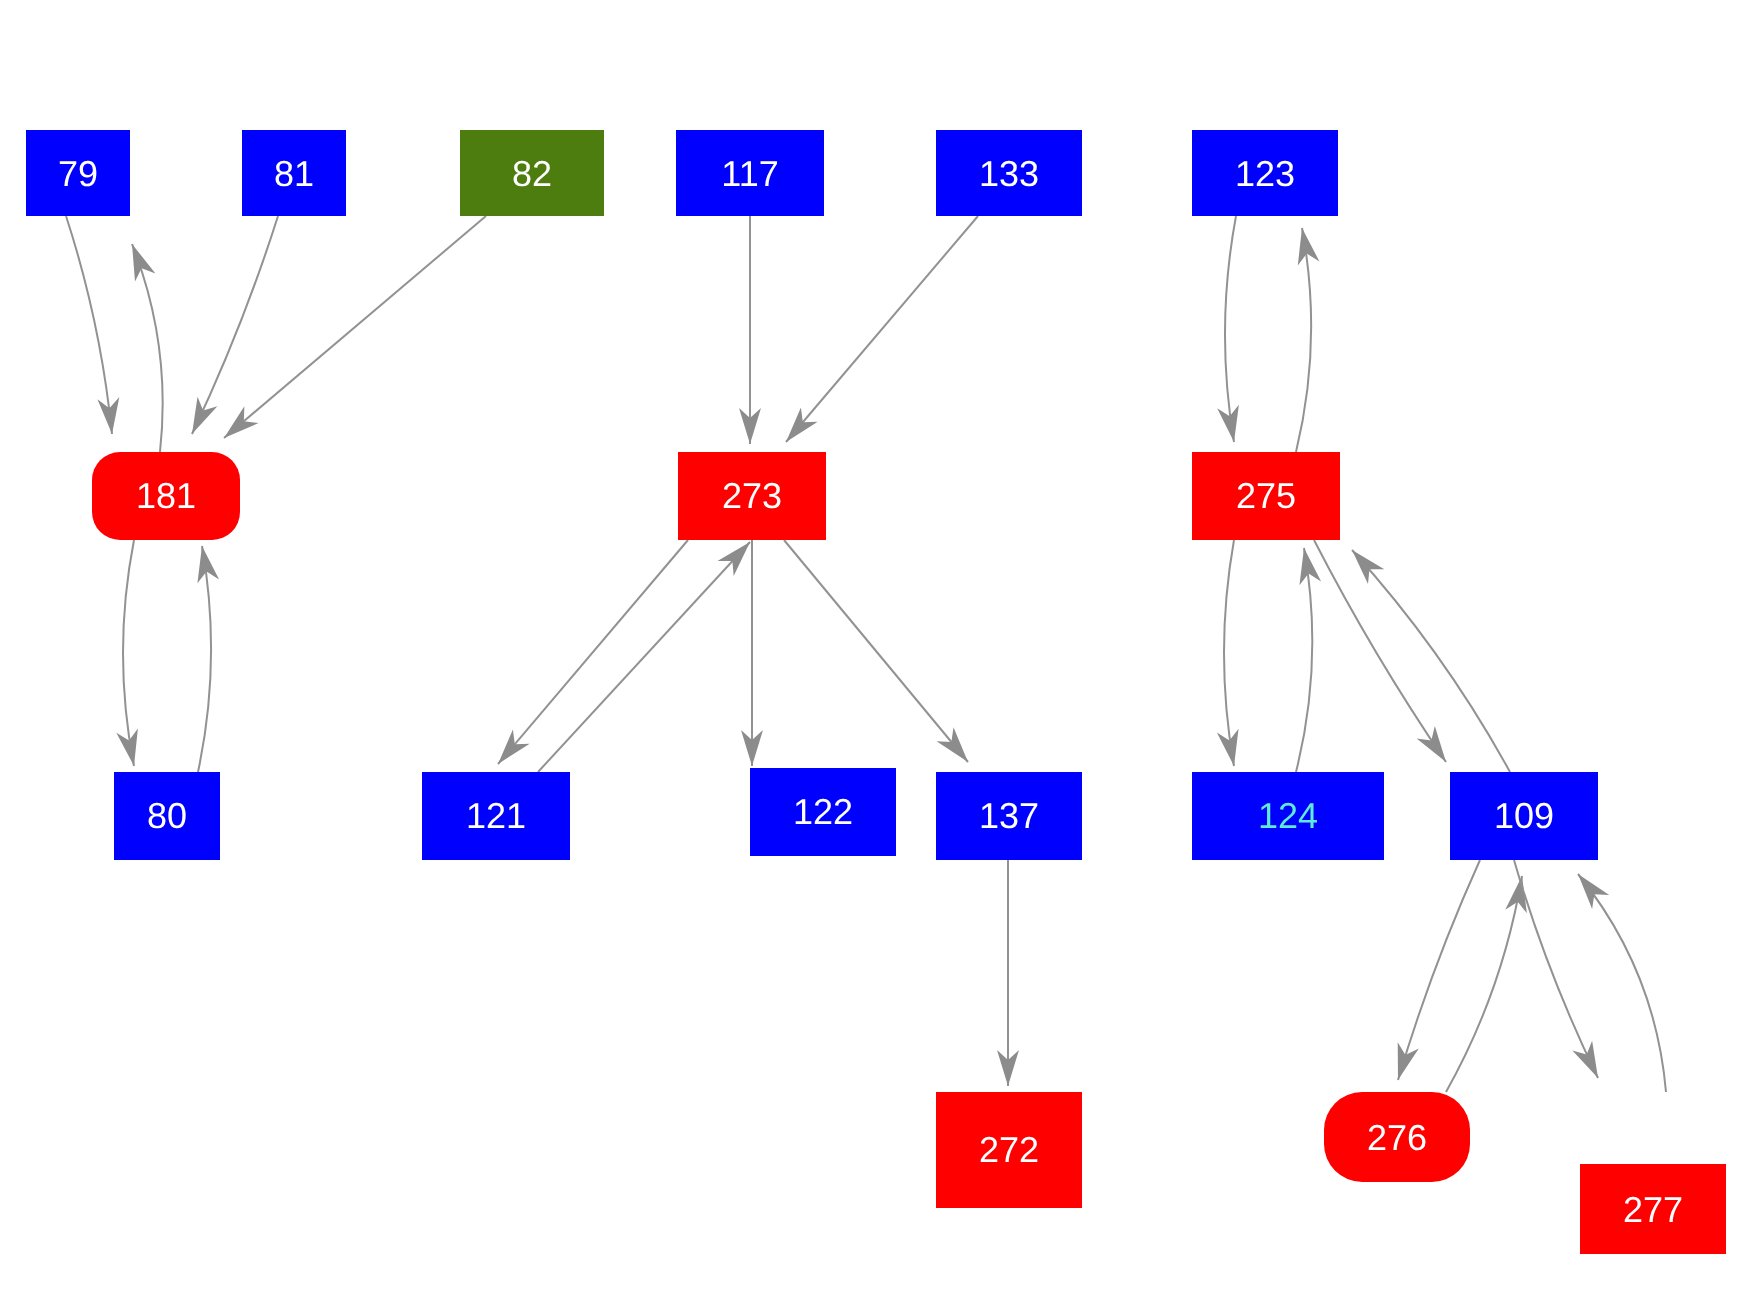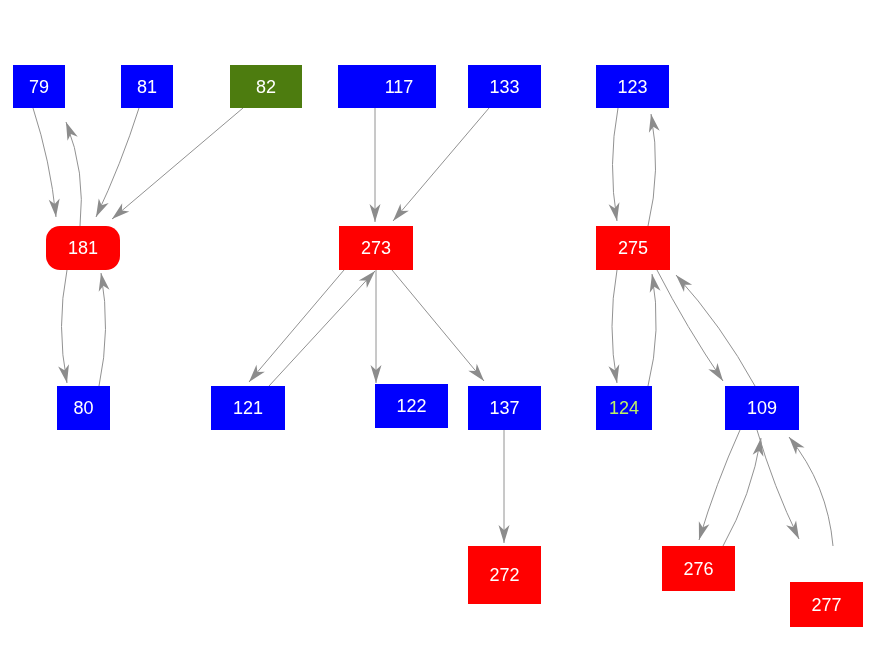--- a/index.html
+++ b/index.html
@@ -83,29 +83,29 @@
       <path d="M 761 438 L 763.4616459290858 456.6598579662284 L 758.8598314829096 450.8226237064984 L 752.6117335620486 454.84894614407494 Z" fill="#8c8c8c" stroke="none"></path>
       <path d="M 757 430 Q 773.3343760434827 486.297763359392 799 539" fill="none" stroke="#929292" stroke-width="1"></path>
       <path d="M 799 539 L 786.1741814395422 525.2250815518125 L 793.3081584358456 527.3122739761507 L 796.0637957674147 520.4089079206049 Z" fill="#8c8c8c" stroke="none"></path>
       <path d="M 833 546 Q 827.6913753781462 484.76219709506023 789 437" fill="none" stroke="#929292" stroke-width="1"></path>
       <path d="M 789 437 L 804.6039743314694 447.5245420357772 L 797.1829929089789 447.1014170813604 L 796.0566214164722 454.4486129587594 Z" fill="#8c8c8c" stroke="none"></path>
     </svg>
   <div id="node-layer">
       <div class="node" style="left: 13px; top: 65px; width: 52px; height: 43px; background: rgb(0, 0, 255); color: rgb(255, 255, 255);">79</div>
       <div class="node" style="left: 121px; top: 65px; width: 52px; height: 43px; background: rgb(0, 0, 255); color: rgb(255, 255, 255);">81</div>
       <div class="node" style="left: 230px; top: 65px; width: 72px; height: 43px; background: #4d7c0f; color: rgb(255, 255, 255);">82</div>
-      <div class="node" style="left: 338px; top: 65px; width: 74px; height: 43px; background: rgb(0, 0, 255); color: rgb(255, 255, 255); padding-left: 24px;">117</div>
+      <div class="node" style="left: 338px; top: 65px; width: 74px; height: 43px; background: rgb(0, 0, 255); color: rgb(255, 255, 255);">117</div>
       <div class="node" style="left: 468px; top: 65px; width: 73px; height: 43px; background: rgb(0, 0, 255); color: rgb(255, 255, 255);">133</div>
       <div class="node" style="left: 596px; top: 65px; width: 73px; height: 43px; background: rgb(0, 0, 255); color: rgb(255, 255, 255);">123</div>
       <div class="node" style="left: 46px; top: 226px; width: 74px; height: 44px; background: rgb(255, 0, 0); color: rgb(255, 255, 255); border-radius: 14px;">181</div>
       <div class="node" style="left: 339px; top: 226px; width: 74px; height: 44px; background: rgb(255, 0, 0); color: rgb(255, 255, 255);">273</div>
       <div class="node" style="left: 596px; top: 226px; width: 74px; height: 44px; background: rgb(255, 0, 0); color: rgb(255, 255, 255);">275</div>
       <div class="node" style="left: 57px; top: 386px; width: 53px; height: 44px; background: rgb(0, 0, 255); color: rgb(255, 255, 255);">80</div>
       <div class="node" style="left: 211px; top: 386px; width: 74px; height: 44px; background: rgb(0, 0, 255); color: rgb(255, 255, 255);">121</div>
       <div class="node" style="left: 340px; top: 384px; width: 73px; height: 44px; background: rgb(0, 0, 255); color: rgb(255, 255, 255); margin-left: 35px;">122</div>
       <div class="node" style="left: 468px; top: 386px; width: 73px; height: 44px; background: rgb(0, 0, 255); color: rgb(255, 255, 255);">137</div>
-      <div class="node" style="left: 596px; top: 386px; width: 56px; height: 44px; background: rgb(0, 0, 255); color: #bef264;">124</div>
+      <div class="node" style="left: 596px; top: 386px; width: 96px; height: 44px; background: rgb(0, 0, 255); color: #5eead4;">124</div>
       <div class="node" style="left: 725px; top: 386px; width: 74px; height: 44px; background: rgb(0, 0, 255); color: rgb(255, 255, 255);">109</div>
       <div class="node" style="left: 468px; top: 546px; width: 73px; height: 58px; background: rgb(255, 0, 0); color: rgb(255, 255, 255);">272</div>
-      <div class="node" style="left: 662px; top: 546px; width: 73px; height: 45px; background: rgb(255, 0, 0); color: rgb(255, 255, 255);">276</div>
+      <div class="node" style="left: 662px; top: 546px; width: 73px; height: 45px; background: rgb(255, 0, 0); color: rgb(255, 255, 255); border-radius: 19px;">276</div>
       <div class="node" style="left: 790px; top: 546px; width: 73px; height: 45px; background: rgb(255, 0, 0); color: rgb(255, 255, 255); margin-top: 36px;">277</div>
     </div>
 </div>
 
 </body></html>

